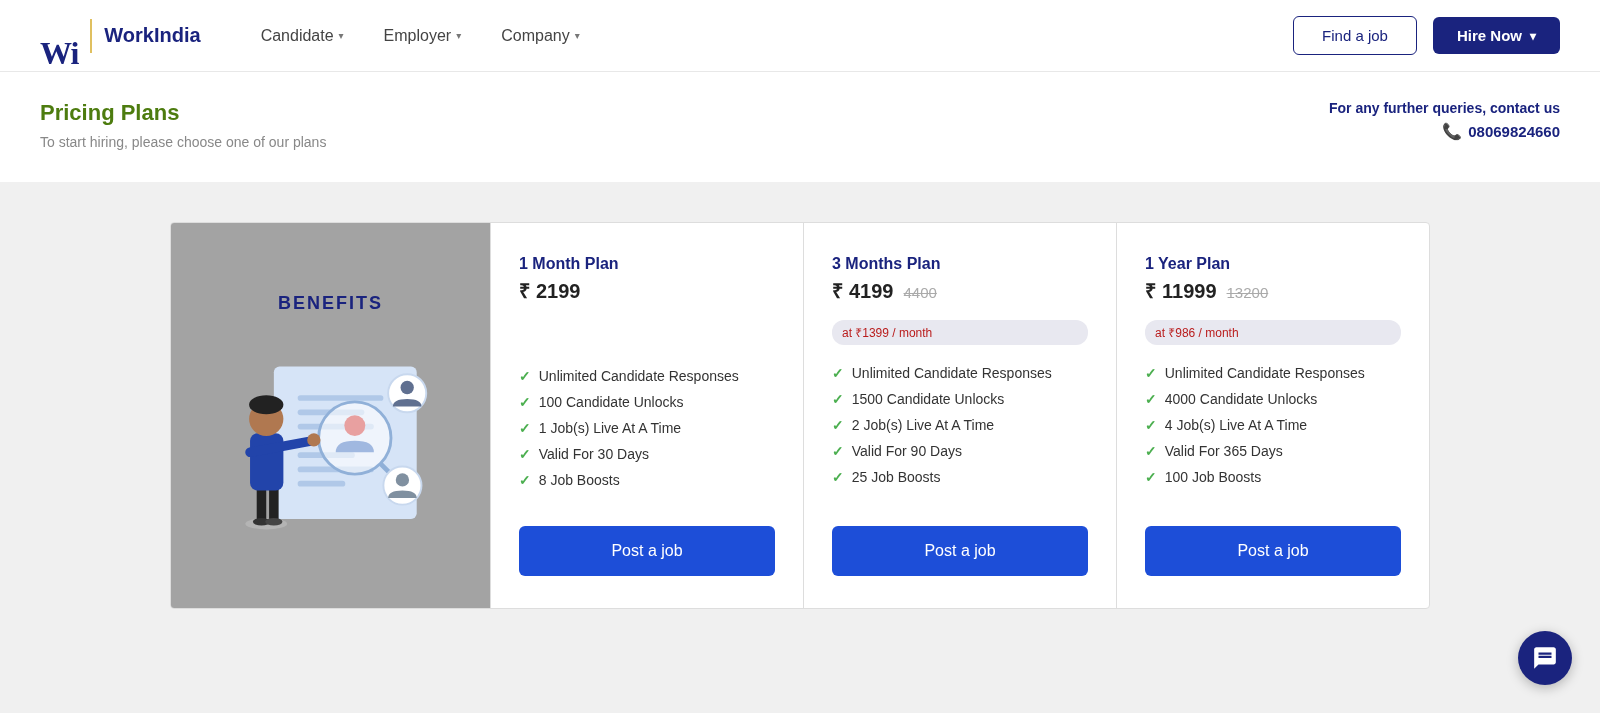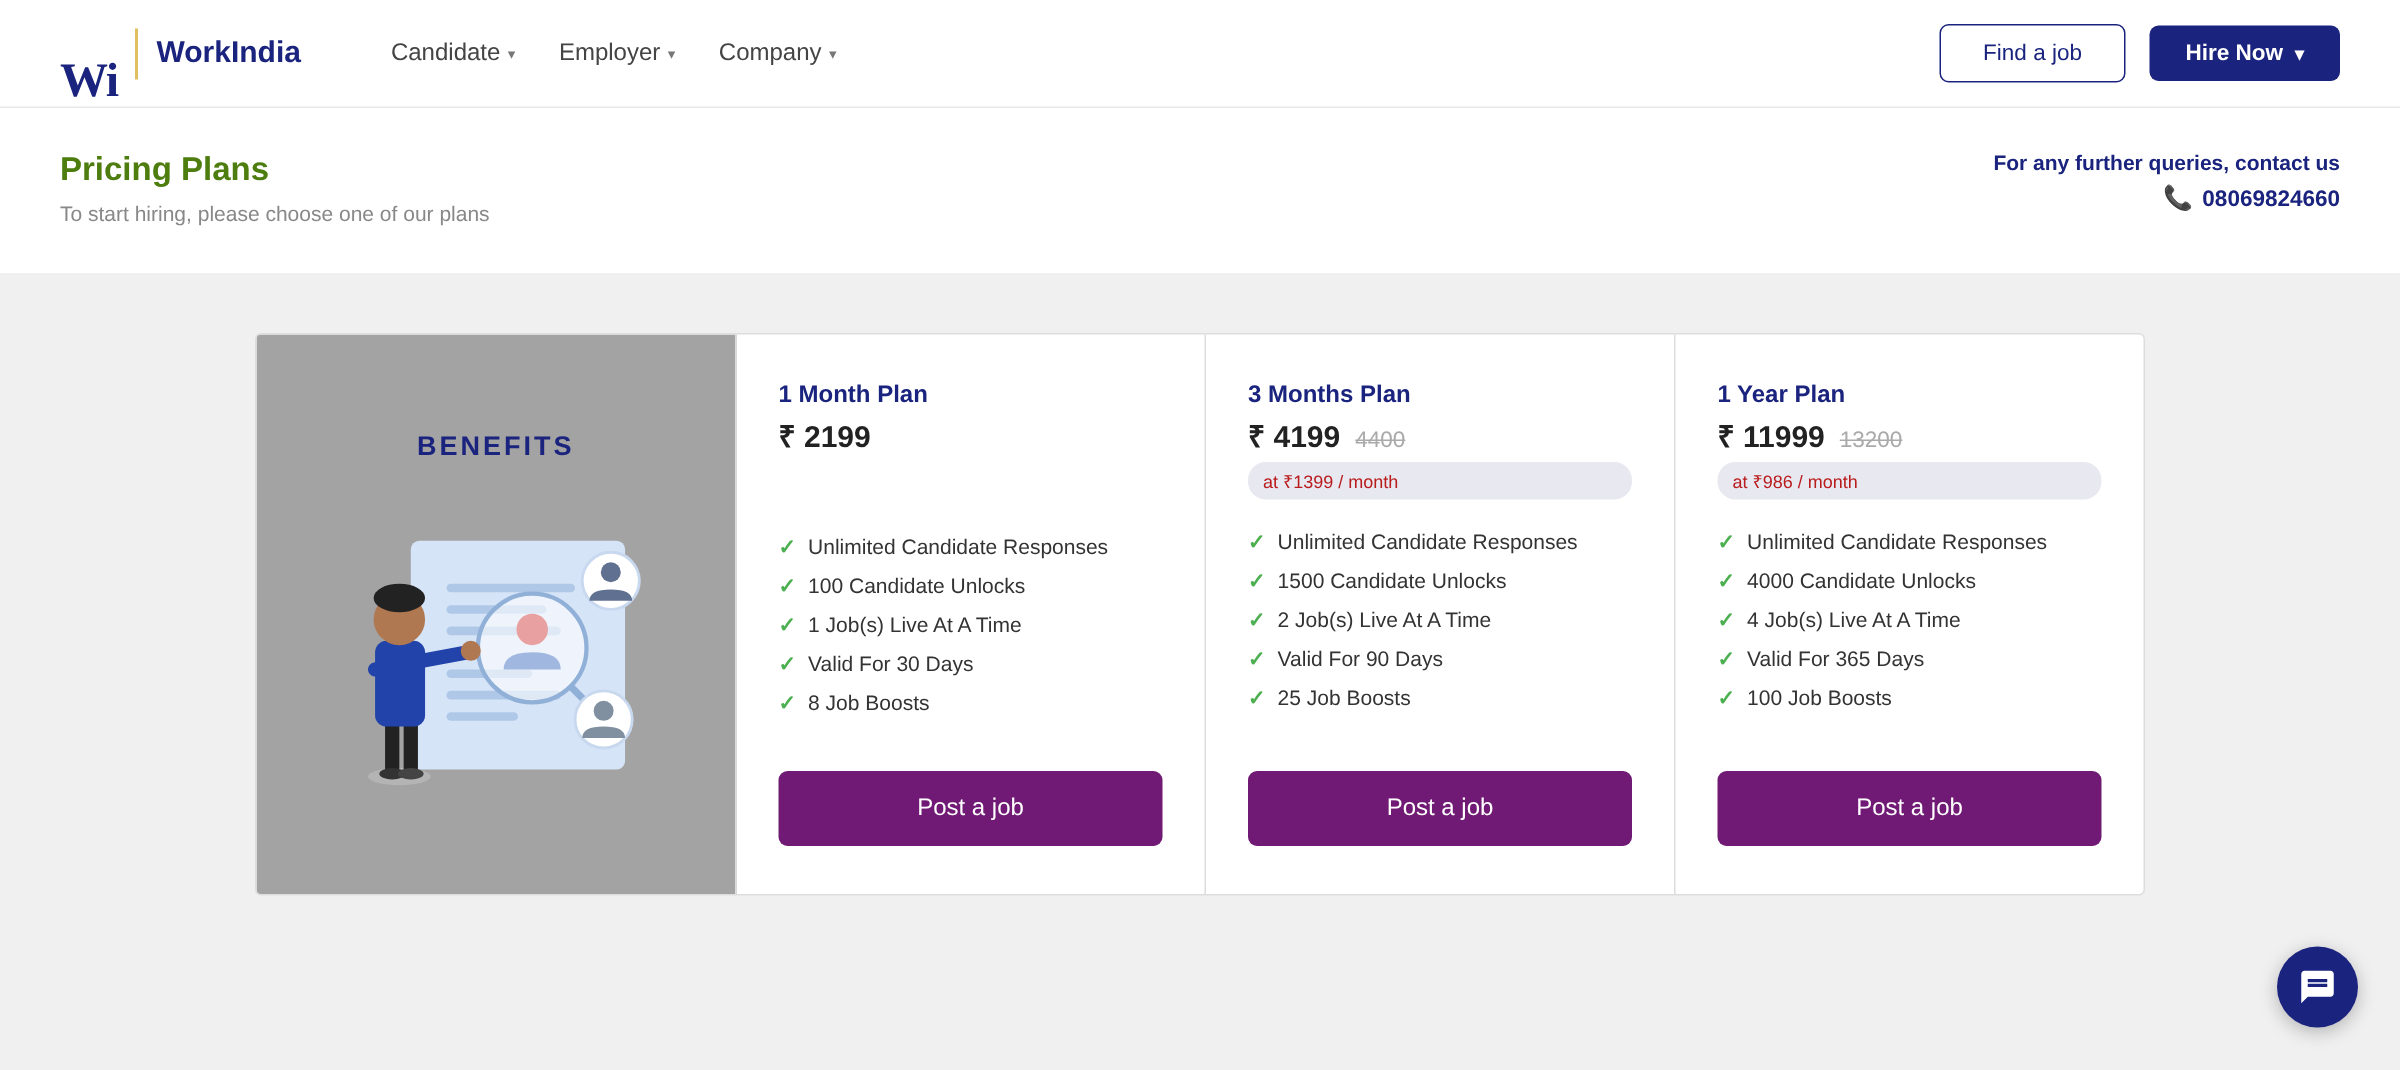--- a/index.html
+++ b/index.html
@@ -37,21 +37,21 @@
       margin: 0 12px;
     }
     .logo-text {
       font-size: 20px;
       font-weight: 700;
       color: #1a237e;
     }
     .nav {
       display: flex;
       align-items: center;
-      gap: 29px;
+      gap: 40px;
       flex: 1;
     }
     .nav-item {
       font-size: 16px;
       color: #444;
       cursor: pointer;
       display: flex;
       align-items: center;
       gap: 5px;
       text-decoration: none;
@@ -194,21 +194,21 @@
     .plan-name {
       font-size: 16px;
       font-weight: 700;
       color: #1a237e;
       margin-bottom: 4px;
     }
     .plan-price-row {
       display: flex;
       align-items: baseline;
       gap: 10px;
-      margin-bottom: 4px;
+      margin-bottom: 16px;
     }
     .plan-price {
       font-size: 20px;
       font-weight: 700;
       color: #222;
     }
     .plan-original-price {
       font-size: 15px;
       color: #aaa;
       text-decoration: line-through;
@@ -239,21 +239,21 @@
       color: #4caf50;
       font-size: 14px;
       font-weight: 700;
     }
     .spacer-badge {
       height: 28px;
       margin-bottom: 20px;
     }
 
     .btn-post-job {
-      background: #701a75;
+      background: #1d4ed8;
       color: #fff;
       border: none;
       border-radius: 6px;
       padding: 16px;
       font-size: 16px;
       font-weight: 500;
       cursor: pointer;
       width: 100%;
       text-align: center;
     }

